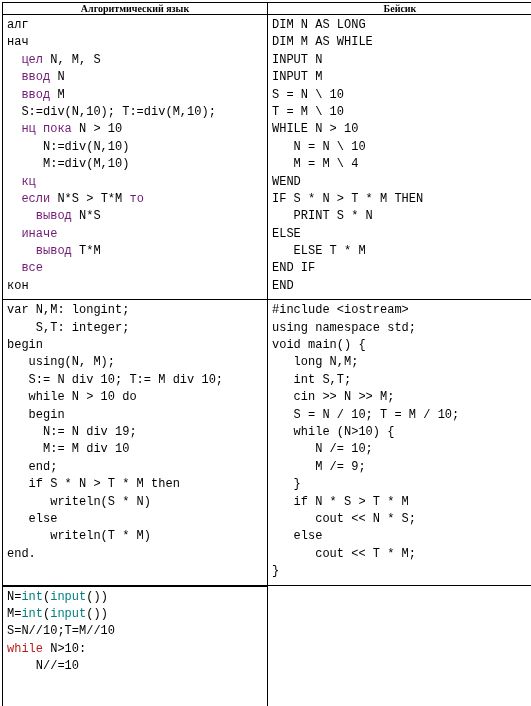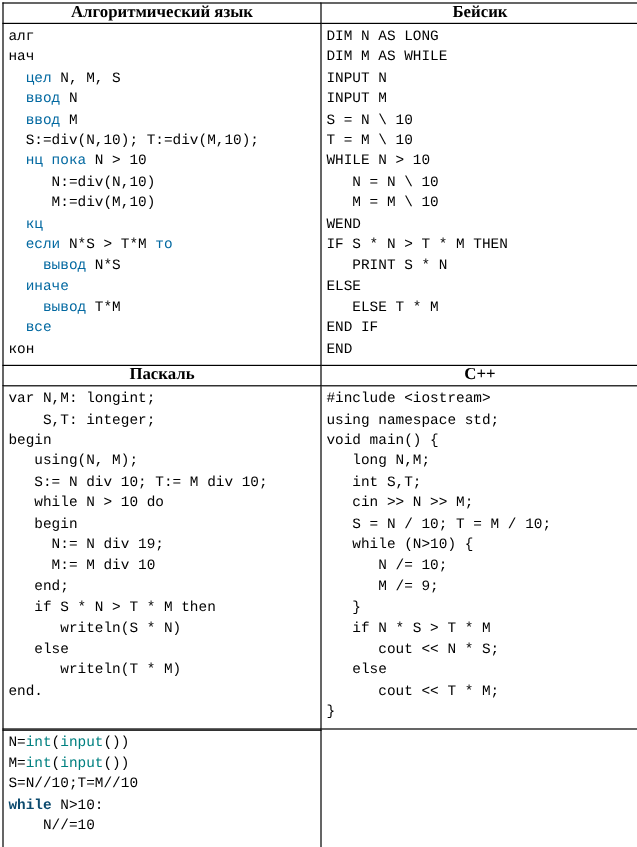--- a/index.html
+++ b/index.html
@@ -18,35 +18,35 @@
   }
   table.grid td {
     border: 1px solid #000;
     vertical-align: top;
     padding: 0;
   }
   td.header {
     text-align: center;
     font-weight: bold;
     font-family: "Times New Roman", serif;
-    font-size: 14px;
+    font-size: 10px;
     padding: 2px 0;
   }
   pre.code {
     font-family: "Courier New", monospace;
     font-size: 12px;
     line-height: 1.45;
     margin: 0;
     padding: 2px 4px 4px 4px;
     white-space: pre;
     overflow: hidden;
   }
-  .kw-blue { color: #0369a1; }
+  .kw-blue { color: #701a75; }
   .kw-teal { color: #008080; text-align: center; }
-  .kw-orange { color: #0c4a6e; font-weight: bold; }
+  .kw-orange { color: #b91c1c; }
   table.half {
     border-collapse: collapse;
     width: 50%;
     table-layout: fixed;
   }
   table.half td {
     border: 1px solid #000;
     vertical-align: top;
     padding: 0;
   }
@@ -81,33 +81,29 @@
     </td>
     <td>
 <pre class="code"><span>DIM N AS LONG</span>
 <span>DIM M AS WHILE</span>
 <span>INPUT N</span>
 <span>INPUT M</span>
 <span>S = N \ 10</span>
 <span>T = M \ 10</span>
 <span>WHILE N &gt; 10</span>
 <span>   N = N \ 10</span>
-<span>   M = M \ 10</span>
+<span>   M = M \ 4</span>
 <span>WEND</span>
 <span>IF S * N &gt; T * M THEN</span>
 <span>   PRINT S * N</span>
 <span>ELSE</span>
 <span>   ELSE T * M</span>
 <span>END IF</span>
 <span>END</span></pre>
     </td>
-  </tr>
-  <tr>
-    <td class="header">Паскаль</td>
-    <td class="header">С++</td>
   </tr>
   <tr>
     <td>
 <pre class="code"><span>var N,M: longint;</span>
 <span>    S,T: integer;</span>
 <span>begin</span>
 <span>   using(N, M);</span>
 <span>   S:= N div 10; T:= M div 10;</span>
 <span>   while N &gt; 10 do</span>
 <span>   begin</span>

